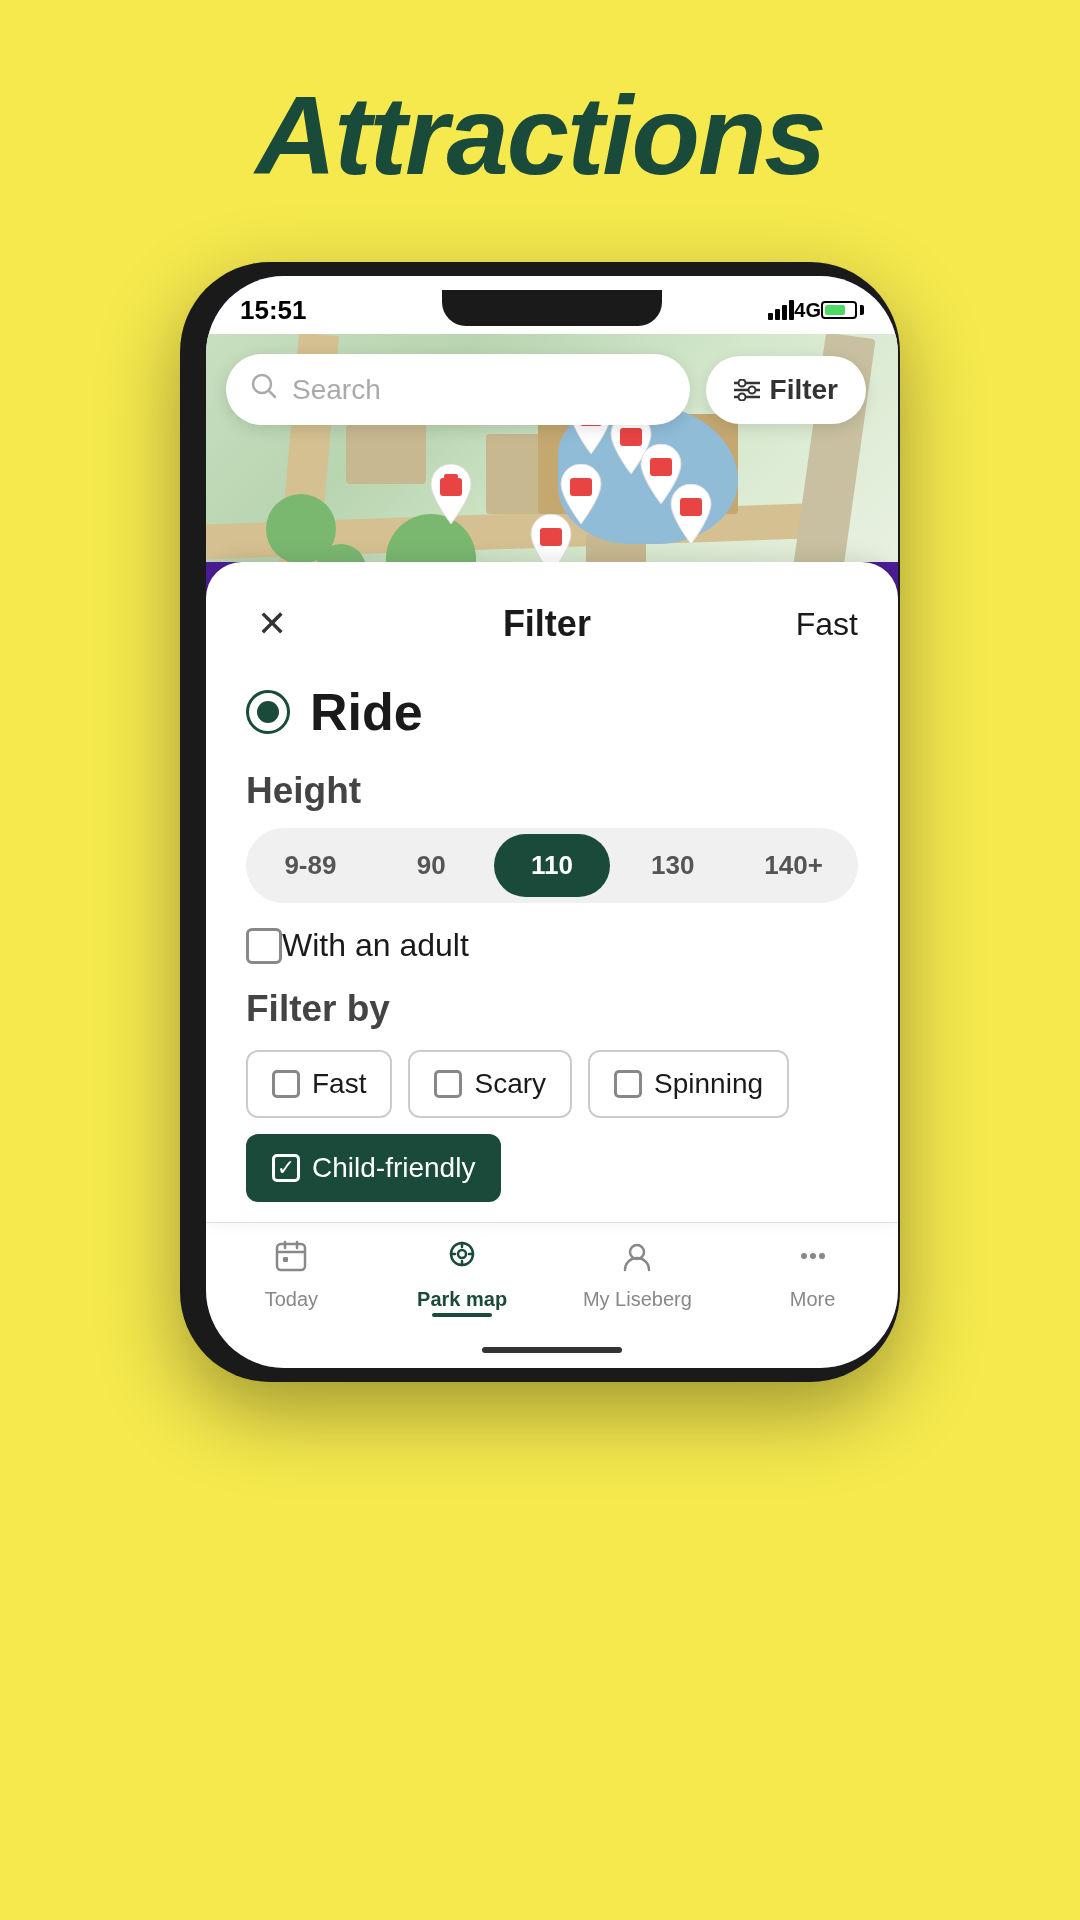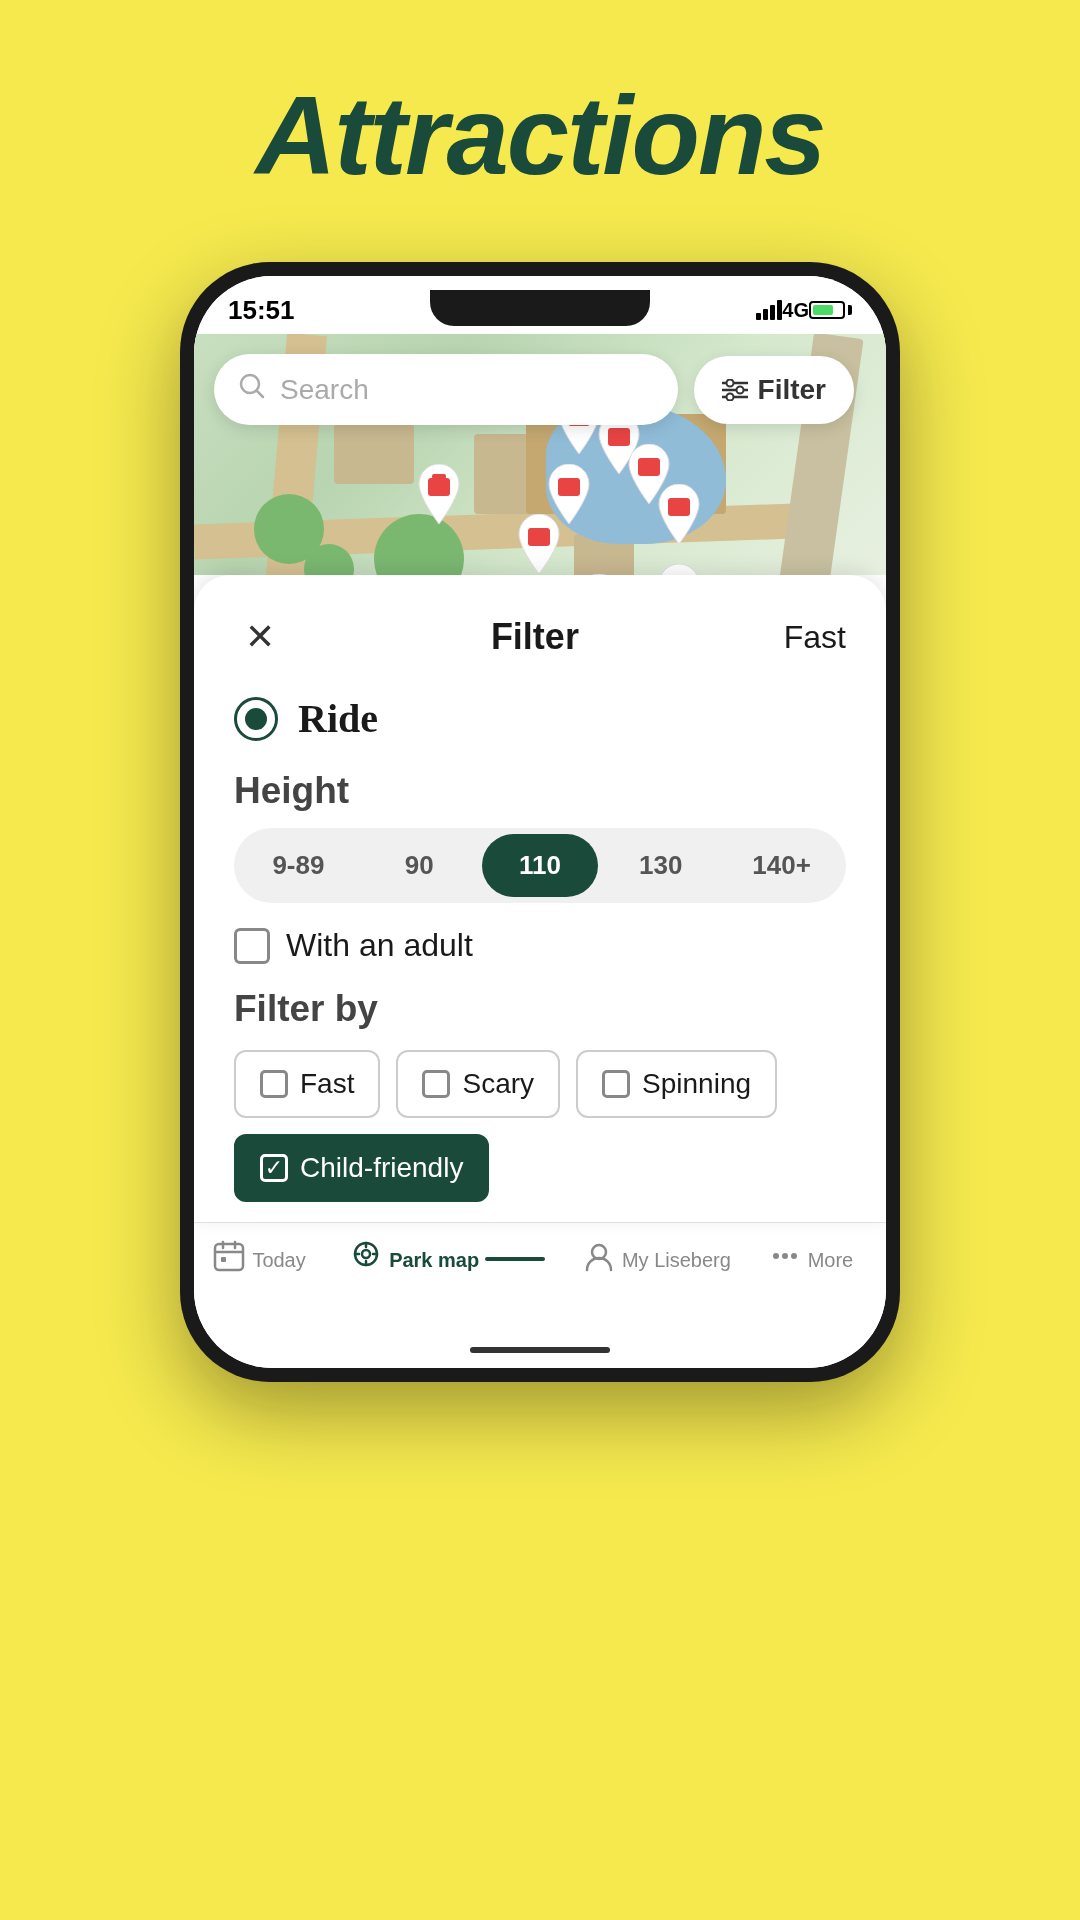--- a/index.html
+++ b/index.html
@@ -51,26 +51,27 @@
       background: #1a1a1a;
       border-radius: 90px;
       padding: 14px;
       position: relative;
       box-shadow: 0 30px 80px rgba(0,0,0,0.35);
     }
 
     .phone-screen {
       width: 100%;
       height: 100%;
-      background: #ffffff;
+      background: #4c1d95;
       border-radius: 78px;
       overflow: hidden;
       position: relative;
       display: flex;
       flex-direction: column;
+      margin-left: 12px;
     }
 
     
     .phone-notch {
       position: absolute;
       top: 14px;
       left: 50%;
       transform: translateX(-50%);
       width: 220px;
       height: 36px;
@@ -283,24 +284,23 @@
     }
 
     .radio-dot {
       width: 22px;
       height: 22px;
       border-radius: 50%;
       background: #1a4a3a;
     }
 
     .ride-label {
-      font-size: 40px;
+      font-size: 52px;
       font-weight: 800;
       color: #1a1a1a;
-      font-family: Liberation Serif, serif;
     }
 
     
     .section-label {
       font-size: 37px;
       font-weight: 600;
       color: #444;
       margin-bottom: 16px;
     }
 
@@ -326,21 +326,20 @@
 
     .height-option.active {
       background: #1a4a3a;
       color: white;
     }
 
     
     .checkbox-item {
       display: flex;
       align-items: center;
-      gap: 16px;
       margin-bottom: 24px;
     }
 
     .checkbox-box {
       width: 36px;
       height: 36px;
       border: 3px solid #888;
       border-radius: 6px;
       display: flex;
       align-items: center;
@@ -418,21 +417,21 @@
       display: flex;
       align-items: flex-start;
       justify-content: space-around;
       padding-top: 16px;
       border-top: 1px solid #e8e8e8;
       flex-shrink: 0;
     }
 
     .nav-item {
       display: flex;
-      flex-direction: row;
+      flex-direction: column;
       align-items: center;
       gap: 6px;
       cursor: pointer;
       min-width: 100px;
     }
 
     .nav-icon {
       font-size: 36px;
       color: #888;
     }

